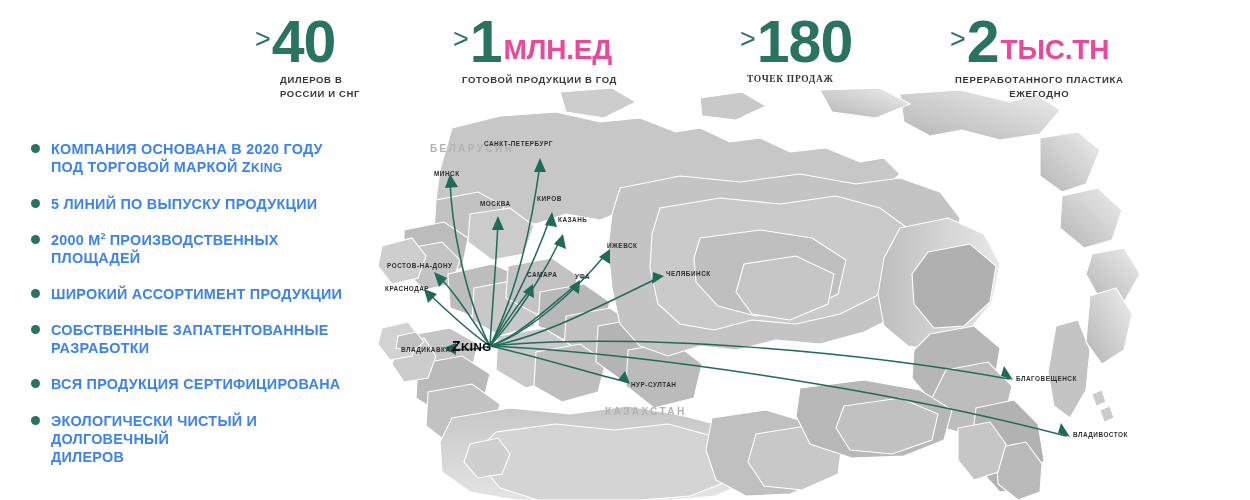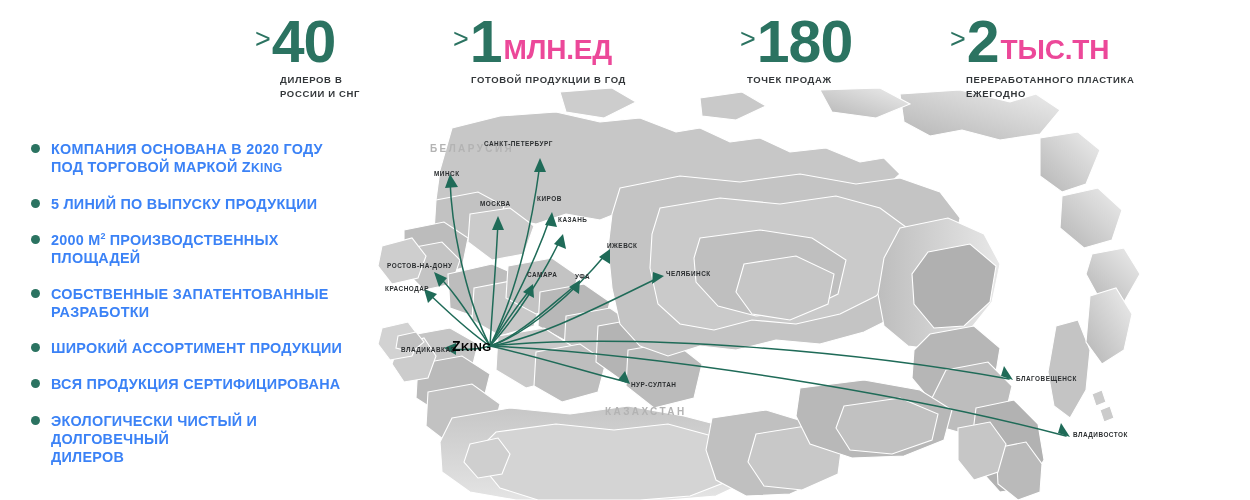--- a/index.html
+++ b/index.html
@@ -33,23 +33,23 @@
   }
   .unit{
     color:#ec4899;font-size:28px;font-weight:bold;letter-spacing:-0.2px;
     line-height:1;position:relative;top:-2px;margin-left:2px;
   }
   .stat-cap{
     color:#33373a;font-size:9.5px;font-weight:bold;letter-spacing:0.65px;
     line-height:1.42;margin-top:7px;white-space:pre-line;
   }
   .stat-1 .stat-cap{margin-left:25px;}
-  .stat-2 .stat-cap{margin-left:18px;}
-  .stat-3 .stat-cap{margin-left:7px;}
-  .stat-4 .stat-cap{margin-left:16px;}
+  .stat-2 .stat-cap{margin-left:9px;}
+  .stat-3 .stat-cap{margin-left:7px;font-family:Liberation Serif, serif;}
+  .stat-4 .stat-cap{margin-left:5px;text-align:center;}
 
   
   .bullets{position:absolute;left:28px;top:140px;width:350px;}
   .bullet{position:relative;padding-left:23px;margin-bottom:18px;}
   .bullet:last-child{margin-bottom:0;}
   .dot{
     position:absolute;left:3px;top:4px;width:9px;height:9px;border-radius:50%;
     background:#2b7361;
   }
   .btxt{
@@ -309,30 +309,30 @@
       <div class="btxt">5 ЛИНИЙ ПО ВЫПУСКУ ПРОДУКЦИИ</div>
     </div>
 
     <div class="bullet">
       <span class="dot"></span>
       <div class="btxt"><span>2000 М</span><span class="sup">2</span><span> ПРОИЗВОДСТВЕННЫХ</span><br><span>ПЛОЩАДЕЙ</span></div>
     </div>
 
     <div class="bullet">
       <span class="dot"></span>
+      <div class="btxt">ШИРОКИЙ АССОРТИМЕНТ ПРОДУКЦИИ</div>
+    </div>
+
+    <div class="bullet">
+      <span class="dot"></span>
       <div class="btxt"><span>СОБСТВЕННЫЕ ЗАПАТЕНТОВАННЫЕ</span><br><span>РАЗРАБОТКИ</span></div>
     </div>
 
     <div class="bullet">
       <span class="dot"></span>
-      <div class="btxt">ШИРОКИЙ АССОРТИМЕНТ ПРОДУКЦИИ</div>
-    </div>
-
-    <div class="bullet">
-      <span class="dot"></span>
       <div class="btxt">ВСЯ ПРОДУКЦИЯ СЕРТИФИЦИРОВАНА</div>
     </div>
 
     <div class="bullet">
       <span class="dot"></span>
       <div class="btxt"><span>ЭКОЛОГИЧЕСКИ ЧИСТЫЙ И ДОЛГОВЕЧНЫЙ</span><br><span>ДИЛЕРОВ</span></div>
     </div>
   </div>
 
 </div>

